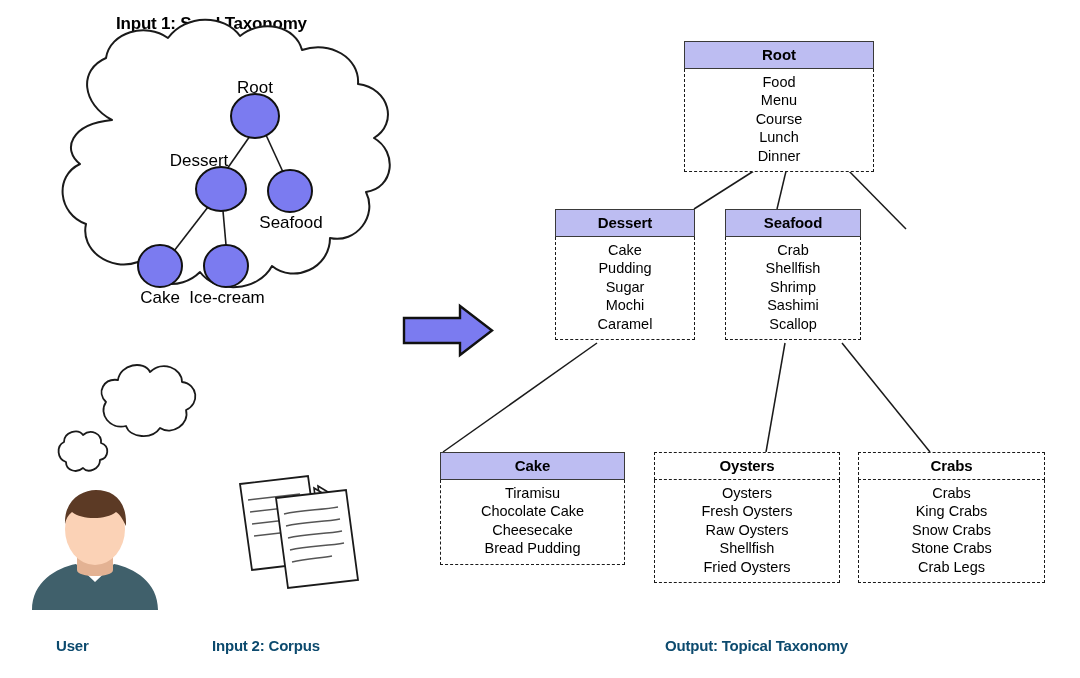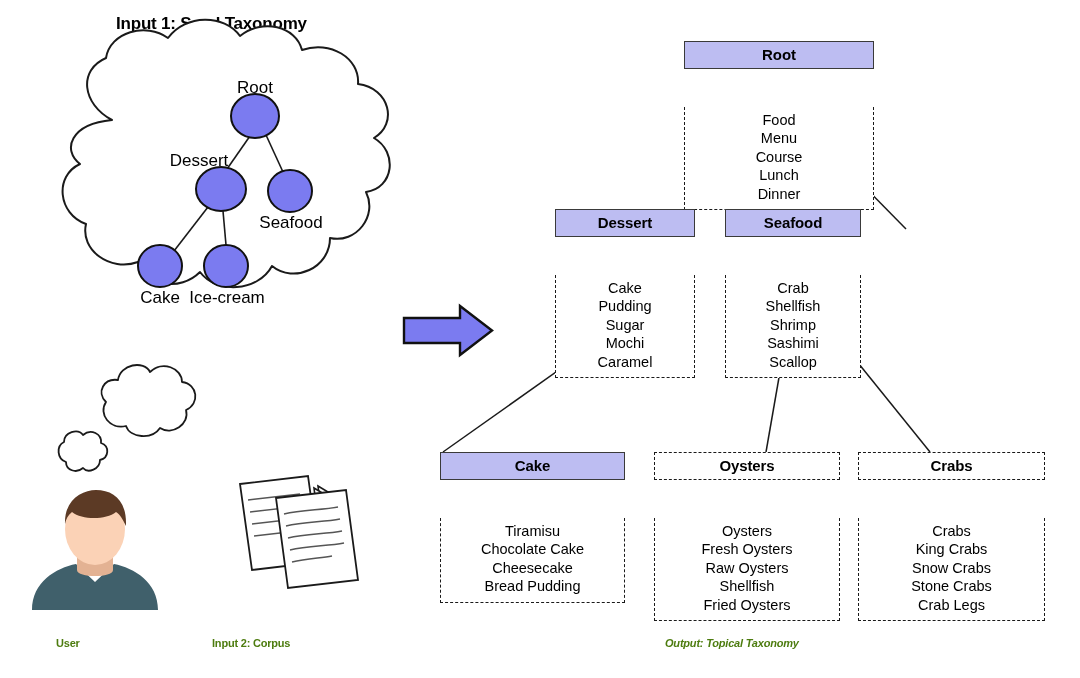--- a/index.html
+++ b/index.html
@@ -24,22 +24,22 @@
     position: absolute;
     font-weight: bold;
     font-size: 17px;
     color: #000000;
     white-space: nowrap;
     letter-spacing: -0.2px;
   }
   .caption {
     position: absolute;
     font-weight: bold;
-    font-size: 11px;
-    color: #4d7c0f;
+    font-size: 15px;
+    color: #0c4a6e;
     white-space: nowrap;
     letter-spacing: -0.2px;
   }
 
   
   #cloud-svg {
     position: absolute;
     left: 0;
     top: 0;
   }
@@ -75,21 +75,20 @@
     border: 1.8px dashed #1a1a1a;
     border-bottom: 1.8px dashed #1a1a1a;
   }
   .tax-body {
     box-sizing: border-box;
     border: 1.8px dashed #1a1a1a;
     border-top: none;
     background: #ffffff;
     text-align: center;
     padding: 4px 0 6px 0;
-    margin-top: 38px;
   }
   .tax-term {
     font-size: 14.5px;
     line-height: 1.27;
     color: #000000;
     white-space: nowrap;
   }
 
   
   #edges-svg {
@@ -218,21 +217,21 @@
       <path d="M62,44 C80,40 100,40 116,37"></path>
       <path d="M64,56 C82,52 102,52 118,49"></path>
       <path d="M66,68 C84,64 104,64 120,61"></path>
       <path d="M68,80 C86,76 106,76 122,73"></path>
       <path d="M70,92 C84,89 98,88 110,86"></path>
     </g>
   </svg>
 
   <div class="caption" style="left:56px; top:637px;">User</div>
   <div class="caption" style="left:212px; top:637px;">Input 2: Corpus</div>
-  <div class="caption" style="left:665px; top:637px;font-style:italic;">Output: Topical Taxonomy</div>
+  <div class="caption" style="left:665px; top:637px;">Output: Topical Taxonomy</div>
 
   <svg id="big-arrow" width="100" height="56" viewBox="0 0 100 56">
     <path d="M2,15 L58,15 L58,3 L90,27.5 L58,52 L58,40 L2,40 Z" fill="#7b7bf0" stroke="#111111" stroke-width="2.4" stroke-linejoin="miter"></path>
   </svg>
 
   <svg id="edges-svg" width="1080" height="678" viewBox="0 0 1080 678">
     <g stroke="#1a1a1a" stroke-width="1.5" fill="none">
       <line x1="760" y1="167" x2="694" y2="209"></line>
       <line x1="787" y1="167" x2="777" y2="209"></line>
       <line x1="845" y1="167" x2="906" y2="229"></line>

